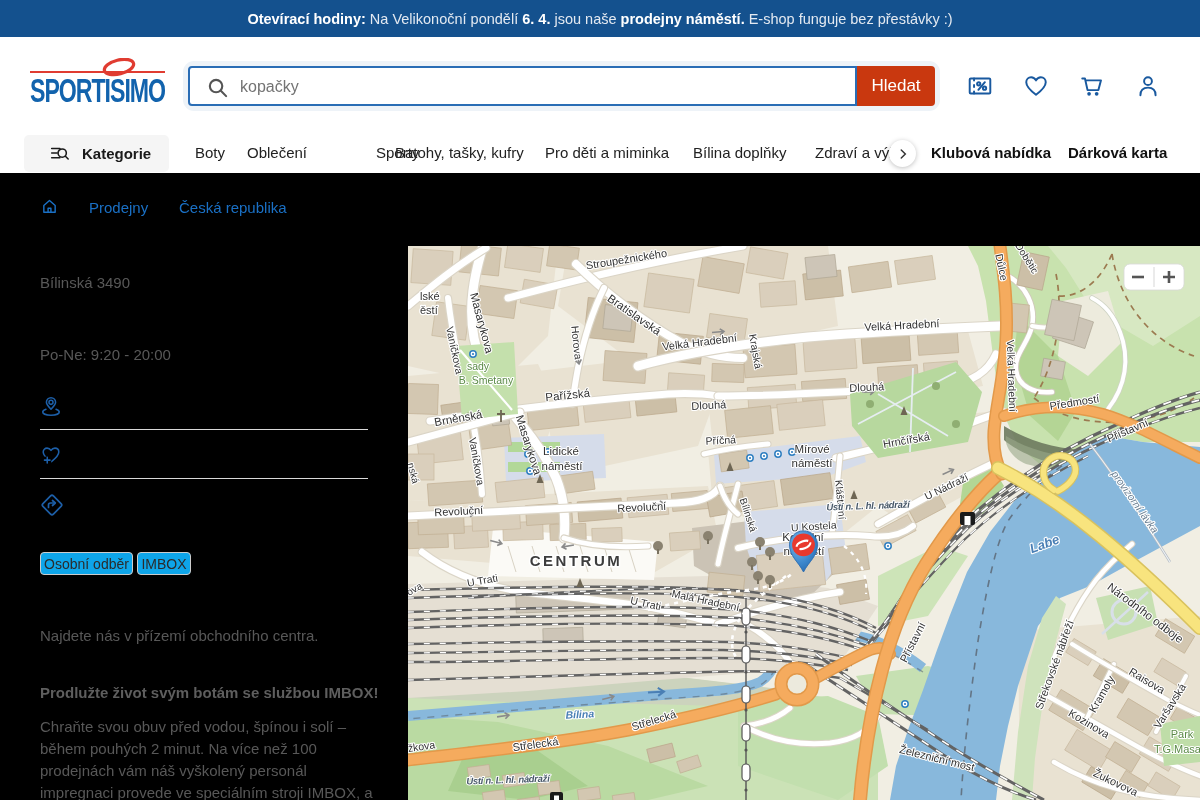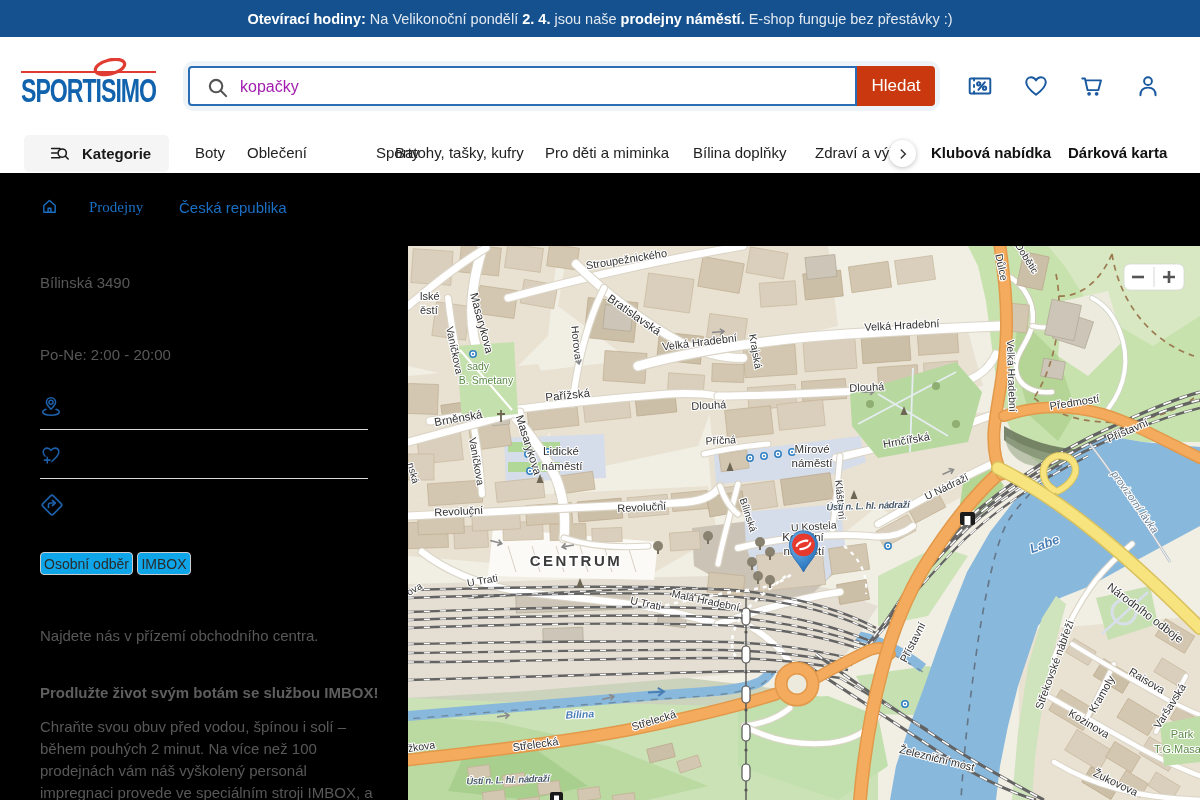--- a/index.html
+++ b/index.html
@@ -1,25 +1,25 @@
 <!DOCTYPE html>
 <html><head><meta charset="utf-8"><style>
 * { margin:0; padding:0; box-sizing:border-box; }
 html,body { width:1200px; height:800px; overflow:hidden; background:#000;
   font-family:"Liberation Sans", sans-serif; }
 .topbar { position:absolute; left:0; top:0; width:1200px; height:37px; background:#14518e;
   color:#e3e9f1; font-size:14.5px; display:flex; align-items:center; justify-content:center; z-index:21; }
 .topbar b { color:#fff; }
 .header { position:absolute; left:0; top:37px; width:1200px; height:136px; background:#fff; z-index:20; }
-.logo { position:absolute; left:21px; top:21px; }
+.logo { position:absolute; left:30px; top:21px; }
 .searchwrap { position:absolute; left:188px; top:29px; width:747px; height:40px;
   box-shadow:0 0 0 5px #eef3f8; border-radius:6px; }
 .searchbox { position:absolute; left:0; top:0; width:669px; height:40px; background:#fff;
   border:2px solid #2a6db5; border-radius:4px 0 0 4px; }
-.searchbox span { position:absolute; left:50px; top:10px; font-size:16px; color:#a21caf; }
+.searchbox span { position:absolute; left:50px; top:10px; font-size:16px; color:#737373; }
 .searchbtn { position:absolute; left:669px; top:0; width:78px; height:40px; background:#c9380f;
   border-radius:0 4px 4px 0; color:#fff; font-size:17px; display:flex; align-items:center; justify-content:center; }
 .hicons { position:absolute; top:36px; }
 .nav { position:absolute; left:0; top:98px; width:984px; height:38px; }
 .kat { position:absolute; left:24px; top:0; width:145px; height:37px; background:#f5f5f5;
   border-radius:5px; display:flex; align-items:center; }
 .kat b { font-size:15px; color:#1a1a1a; margin-left:12px; }
 .nav a { position:absolute; top:9px; font-size:15px; color:#222; text-decoration:none; white-space:nowrap; }
 .nav a.b { font-weight:bold; color:#111; }
 .chev { position:absolute; left:889px; top:5px; width:27px; height:27px; background:#fff; border-radius:50%;
@@ -29,21 +29,21 @@
 .black { position:absolute; left:0; top:173px; width:1200px; height:627px; background:#000; }
 .gtxt { position:absolute; color:#585858; font-size:15px; }
 .hr { position:absolute; left:40px; width:328px; height:1px; background:#d9d9d9; }
 .tag { position:absolute; background:#0ea5e9; border:1px solid #cccccc; border-radius:4px;
   height:23px; font-size:14px; justify-content:center; color:#2b2b2b; display:flex; align-items:center; }
 .map { position:absolute; left:408px; top:246px; width:792px; height:554px; background:#f1eee3; }
 </style></head>
 <body>
 <div class="black"></div>
 <div class="topbar">
-    <span><b>Otevírací hodiny:</b> Na Velikonoční pondělí <b>2. 4.</b> jsou naše <b>prodejny náměstí.</b> E-shop funguje bez přestávky :)</span>
+    <span><b>Otevírací hodiny:</b> Na Velikonoční pondělí <b>6. 4.</b> jsou naše <b>prodejny náměstí.</b> E-shop funguje bez přestávky :)</span>
   </div>
 <div class="header">
   <div class="logo"><svg width="140" height="50" viewBox="0 0 140 50">
 <line x1="0" y1="14" x2="135" y2="14" stroke="#e03c31" stroke-width="2.2"></line>
 <text x="0" y="44" font-family="Liberation Sans, sans-serif" font-size="34" font-weight="bold" fill="#1263ad" letter-spacing="-1.5" textLength="135" lengthAdjust="spacingAndGlyphs">SPORTISIMO</text>
 <g transform="translate(89,9) rotate(-14)">
 <ellipse cx="0" cy="0" rx="15" ry="7" fill="none" stroke="#e03c31" stroke-width="3.2"></ellipse>
 </g>
 </svg></div>
   <div class="searchwrap">
@@ -100,25 +100,25 @@
           <path d="M9,5 l7,7 -7,7"></path>
         </svg>
       </div>
   </div>
 </div>
 <div class="crumbs">
     <span style="left:41px;top:25px;"><svg width="17" height="17" viewBox="0 0 24 24" fill="none" stroke="#1a70c5" stroke-width="2" stroke-linecap="round" stroke-linejoin="round">
         <path d="M4,10.5 L12,3.5 L20,10.5 V20 H4 Z"></path>
         <path d="M10,20 v-5.5 h4 V20"></path>
       </svg></span>
-<span style="left:89px;font-family:Liberation Serif, serif;">Prodejny</span>
+<span style="left:89px;">Prodejny</span>
 <span style="left:179px;">Česká republika</span>
   </div>
 <div class="gtxt" style="left:40px;top:274px;">Bílinská 3490</div>
-<div class="gtxt" style="left:40px;top:346px;">Po-Ne: 2:00 - 20:00</div>
+<div class="gtxt" style="left:40px;top:346px;">Po-Ne: 9:20 - 20:00</div>
 <div style="position:absolute;left:40px;top:395px;"><svg width="22" height="22" viewBox="0 0 24 24" fill="none" stroke="#1d5fa8" stroke-width="1.7" stroke-linecap="round" stroke-linejoin="round">
       <circle cx="12" cy="8" r="2.2"></circle>
       <path d="M12,3 C14.8,3 17,5.2 17,8 C17,10.2 15.5,12 12,15.5 C8.5,12 7,10.2 7,8 C7,5.2 9.2,3 12,3 Z"></path>
       <path d="M6.5,15.5 C4.3,16.3 3,17.4 3,18.6 C3,20.5 7,22 12,22 C17,22 21,20.5 21,18.6 C21,17.4 19.7,16.3 17.5,15.5"></path>
     </svg></div>
 <div class="hr" style="top:429px;"></div>
 <div style="position:absolute;left:40px;top:444px;"><svg width="22" height="22" viewBox="0 0 24 24" fill="none" stroke="#1d5fa8" stroke-width="1.7" stroke-linecap="round" stroke-linejoin="round">
       <path d="M12,19.5 C5.5,14.6 3.5,11.5 3.5,8.7 C3.5,6.2 5.4,4.5 7.7,4.5 C9.5,4.5 11,5.4 12,7 C13,5.4 14.5,4.5 16.3,4.5 C18.6,4.5 20.5,6.2 20.5,8.7 C20.5,11.4 18.6,14.4 12.5,19.1"></path>
       <rect x="3.6" y="13.8" width="8.6" height="7.4" fill="#000" stroke="none"></rect>
       <path d="M7.9,14.6 v6 M4.9,17.6 h6"></path>

